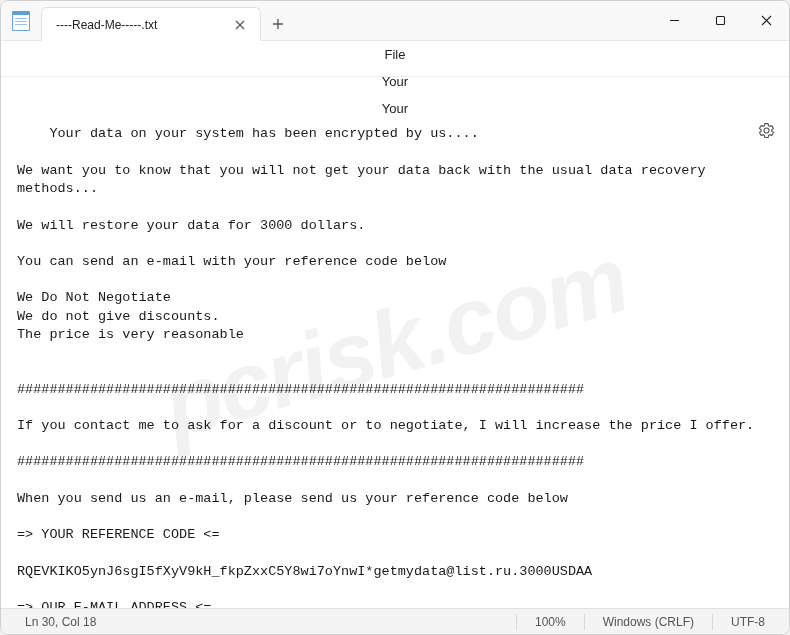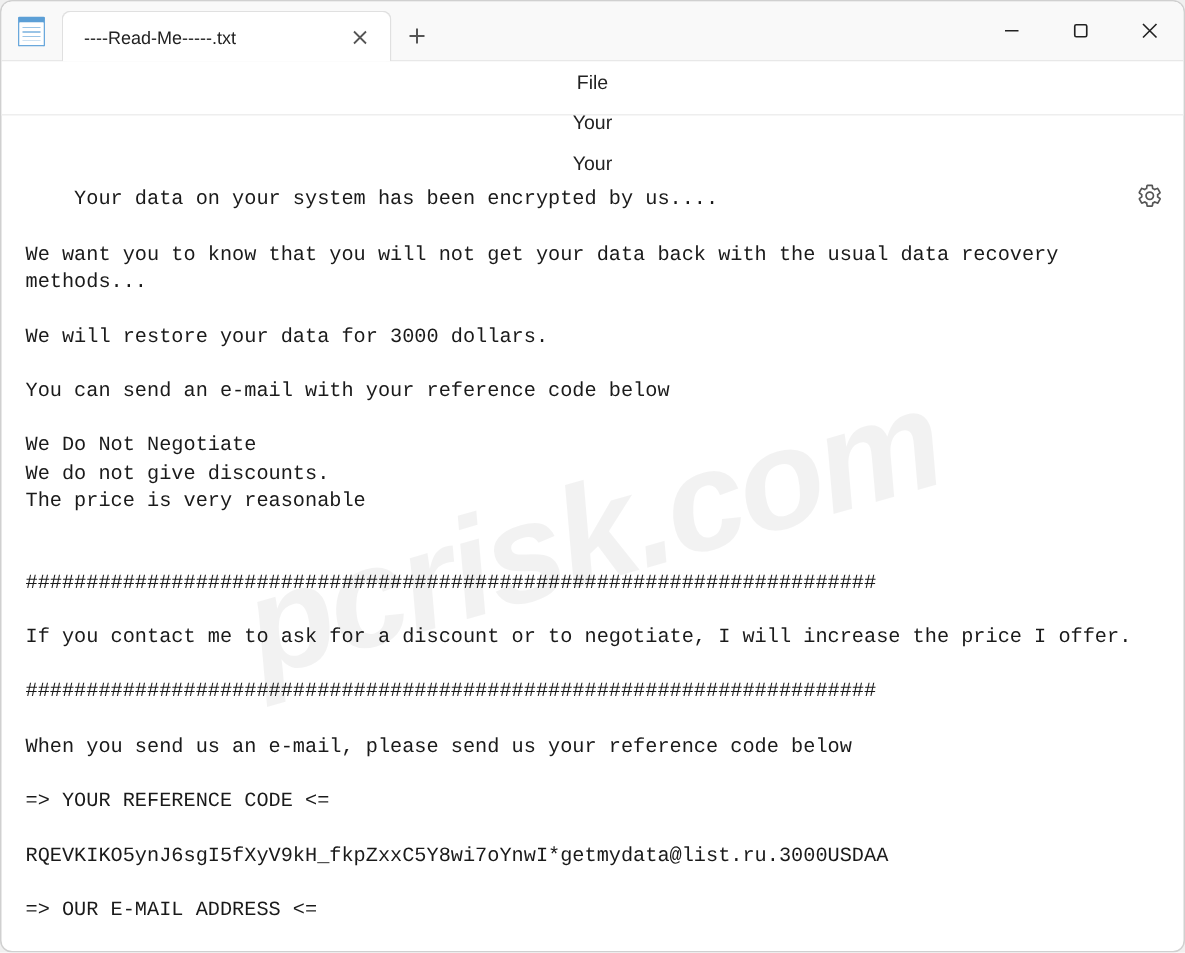--- a/index.html
+++ b/index.html
@@ -243,14 +243,24 @@
 
 RQEVKIKO5ynJ6sgI5fXyV9kH_fkpZxxC5Y8wi7oYnwI*getmydata@list.ru.3000USDAA
 
 =&gt; OUR E-MAIL ADDRESS &lt;=
 
 getmydata@list.ru
 getmydata@list.ru
 getmydata@list.ru</span>
   </div>
 
+  <div class="statusbar">
+    <div class="status-left status-cell">Ln 30, Col 18</div>
+    <div class="status-gap"></div>
+    <div class="status-sep"></div>
+    <div class="status-cell">100%</div>
+    <div class="status-sep"></div>
+    <div class="status-cell">Windows (CRLF)</div>
+    <div class="status-sep"></div>
+    <div class="status-cell">UTF-8</div>
+  </div>
 
 </div>
 
 </body></html>

